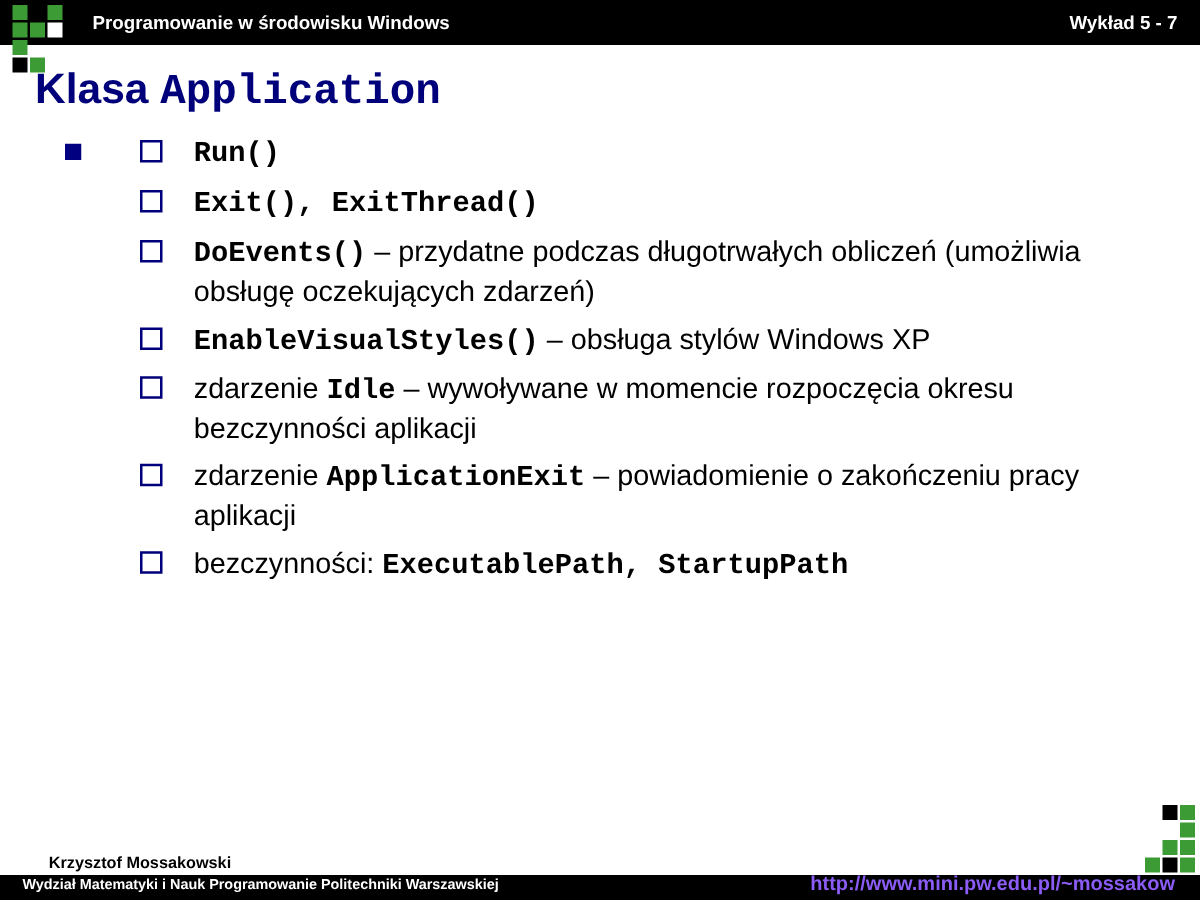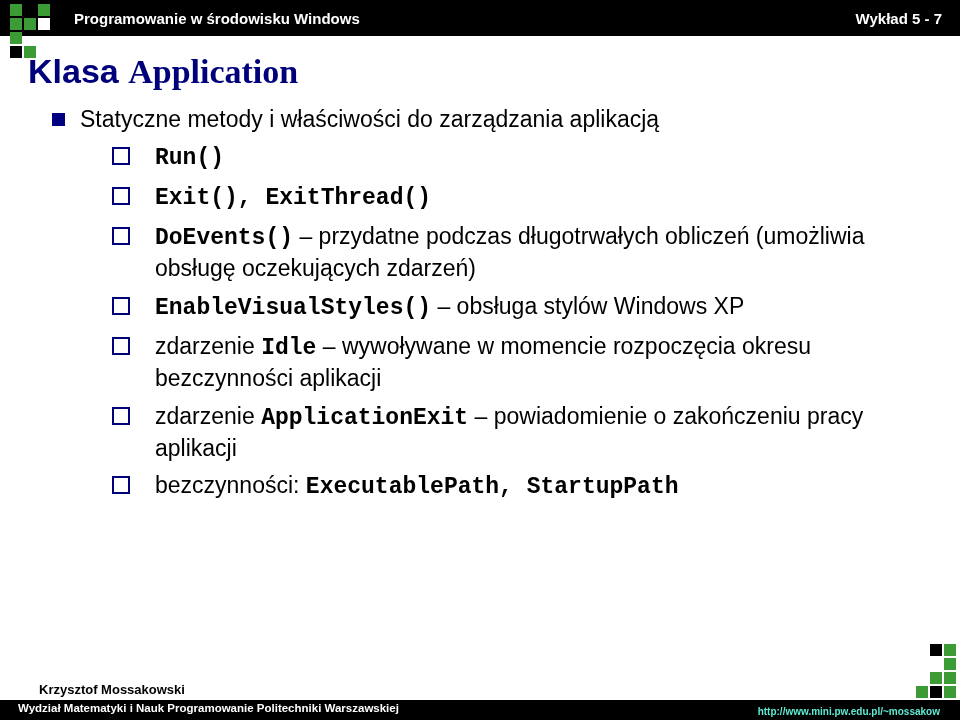--- a/index.html
+++ b/index.html
@@ -55,21 +55,21 @@
     right: 28px;
     top: 48px;
   }
   .heading {
     font-size: 34px;
     font-weight: bold;
     color: #00007a;
     margin: 4px 0 14px 0;
   }
   .heading .mono {
-    font-family: Liberation Serif, serif;
+    font-family: Liberation Mono, monospace;
   }
   ul.outer {
     list-style: none;
     margin: 0 0 0 24px;
     padding: 0;
   }
   ul.outer > li {
     margin-bottom: 10px;
     font-size: 23px;
     line-height: 1.28;
@@ -120,23 +120,23 @@
   }
   .footer-black {
     position: absolute;
     left: 0;
     bottom: 0;
     height: 20px;
     width: 100%;
     background: #000;
   }
   .footer-black .url {
-    color: #5eead4;
-    font-weight: bold;
-    font-size: 10px;
+    color: #8b5cf6;
+    font-weight: bold;
+    font-size: 16px;
     position: absolute;
     right: 20px;
     bottom: 3px;
   }
   .footer-author {
     position: absolute;
     left: 18px;
     bottom: 22px;
     font-size: 13px;
     font-weight: bold;
@@ -187,21 +187,20 @@
 </div>
 
 <div class="content">
   <div class="heading">
     <span>Klasa</span>
     <span class="mono">Application</span>
   </div>
 
   <ul class="outer">
     <li>
-      <span>Statyczne metody i właściwości do zarządzania aplikacją</span>
       <ul class="inner">
         <li>
           <span class="mono">Run()</span><span></span>
         </li>
         <li>
           <span class="mono">Exit(), ExitThread()</span><span></span>
         </li>
         <li>
           <span class="mono">DoEvents()</span><span> – przydatne podczas długotrwałych obliczeń (umożliwia obsługę oczekujących zdarzeń)</span>
         </li>

